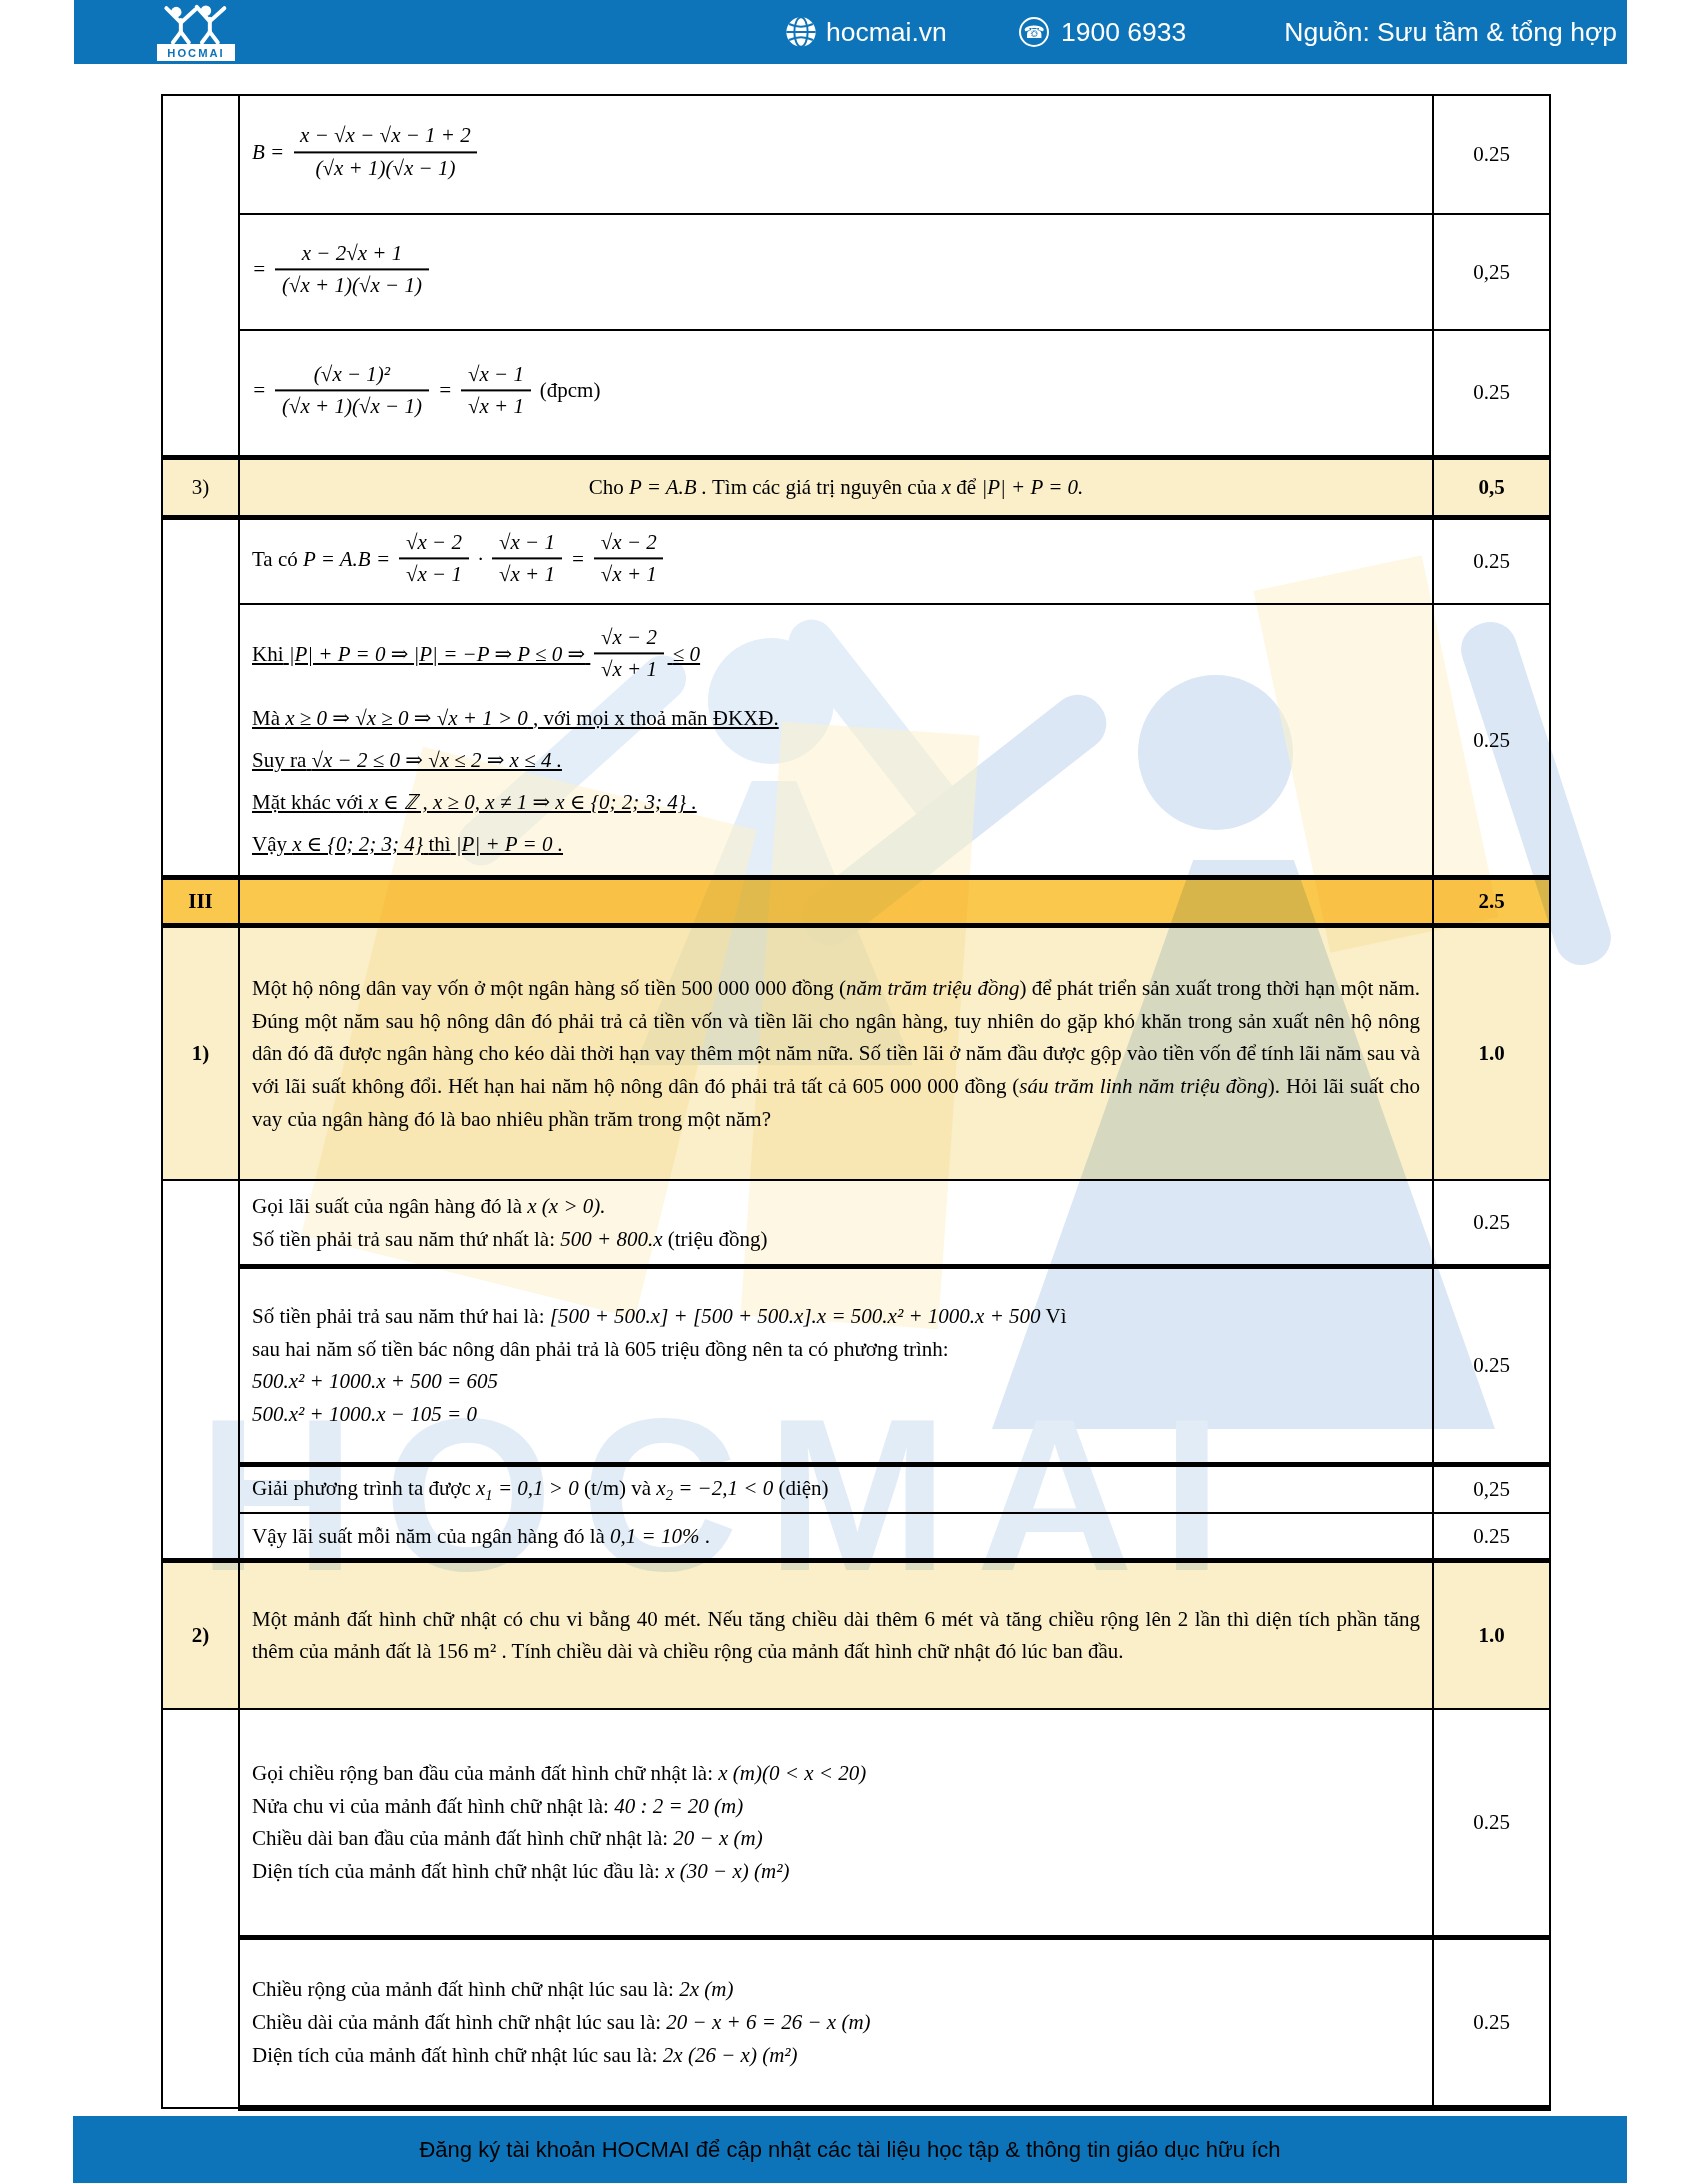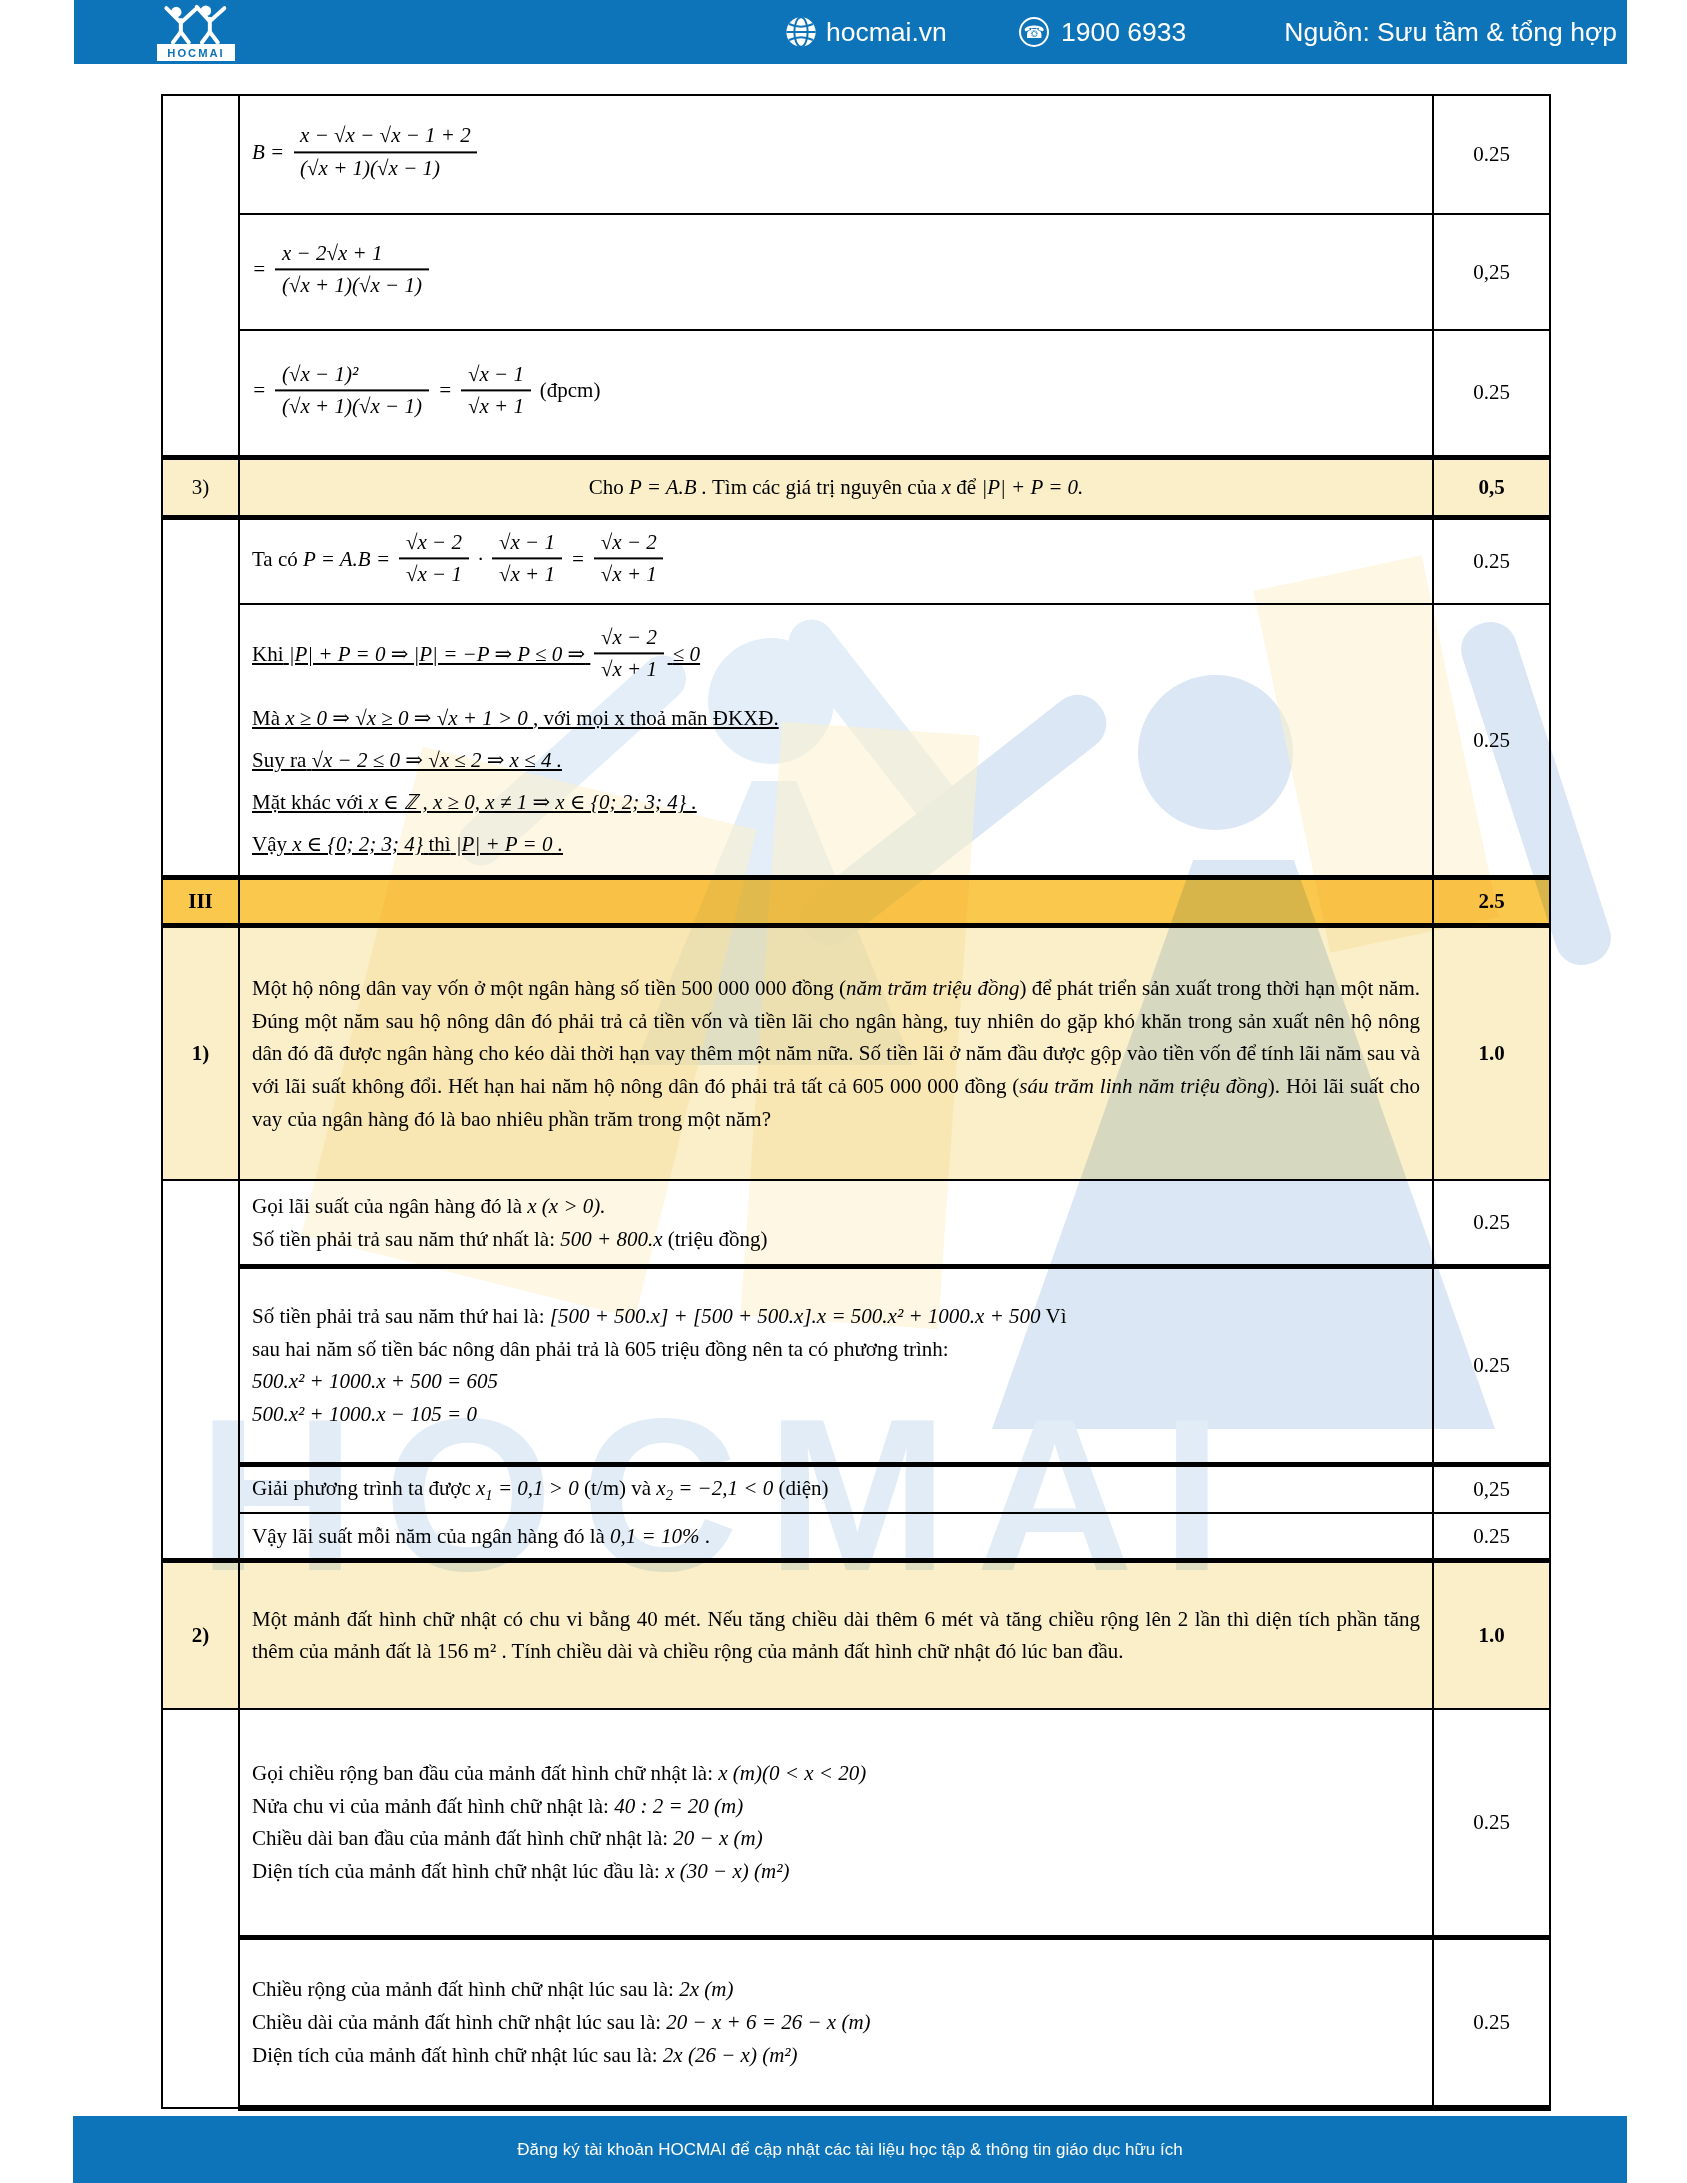--- a/index.html
+++ b/index.html
@@ -28,36 +28,36 @@
   .globe{left:711px;}
   .site{left:752px;font-size:26.5px;}
   .phone-ic{left:945px;width:30px;height:30px;border:2px solid #fff;border-radius:50%;
             display:flex;align-items:center;justify-content:center;font-size:17px;line-height:1;}
   .phone-num{left:987px;font-size:26.5px;}
   .source{right:10px;font-size:26.5px;margin-left:24px;}
 
   
   .botbar{position:absolute;left:73px;top:2116px;width:1554px;height:67px;background:var(--header_blue);
           display:flex;align-items:center;justify-content:center;}
-  .botbar span{font-family:"Liberation Sans","DejaVu Sans",sans-serif;color:#ffffff;font-size:17px;}
+  .botbar span{font-family:"Liberation Sans","DejaVu Sans",sans-serif;color:#000000;font-size:22px;}
 
   
   table.doc{position:absolute;left:161px;top:94px;width:1389px;border-collapse:collapse;table-layout:fixed;}
   table.doc td{border:2px solid #000;vertical-align:middle;font-size:21px;line-height:1.55;
                padding:5.3px 12px 5.3px 12px;overflow:hidden;}
   td.qcol{width:77px;text-align:center;padding:2.6px;}
   td.score{width:117px;text-align:center;font-size:22.5px;padding:2.6px;}
   tr.tt>td{border-top-width:5.3px;}
   tr:last-child>td{border-bottom-width:6px;}
   .bold{font-weight:bold;}
   .creambg{background:var(--cream);text-align:center;}
   .goldbg{background:var(--gold);}
   .m{font-style:italic;}
   .just{text-align:justify;}
-  .frac{display:inline-block;vertical-align:middle;line-height:1.25;
+  .frac{display:inline-block;vertical-align:middle;text-align:center;line-height:1.25;
         transform:translateY(-2.6px);margin:6px 4px;}
   .frac .num{display:block;padding:1.3px 6.6px 2px;border-bottom:2px solid #000;}
   .frac .den{display:block;padding:2px 6.6px 1.3px;}
   .fr-row{font-size:22.5px;}
   .ln{display:block;}
   sub{font-size:14.6px;}
   .lh20{line-height:2.0;}
   .lh22{line-height:2.2;}
   .lh26{line-height:2.55;}
   .gap>div{margin:9.3px 0;text-decoration:underline;}

